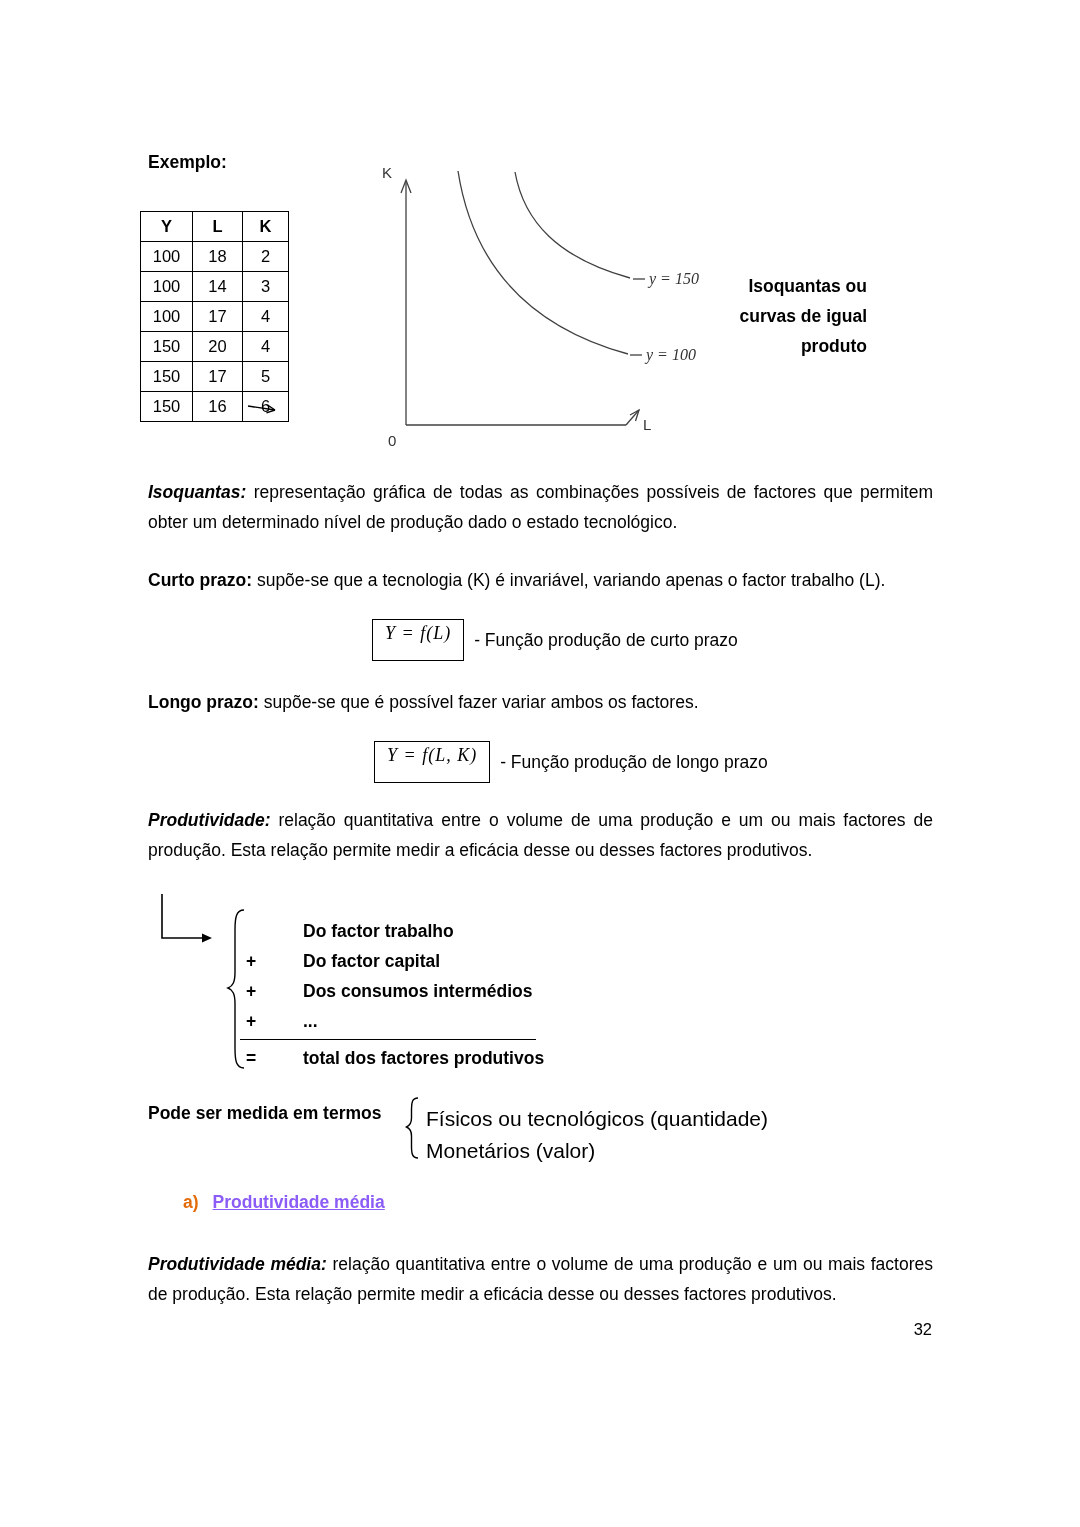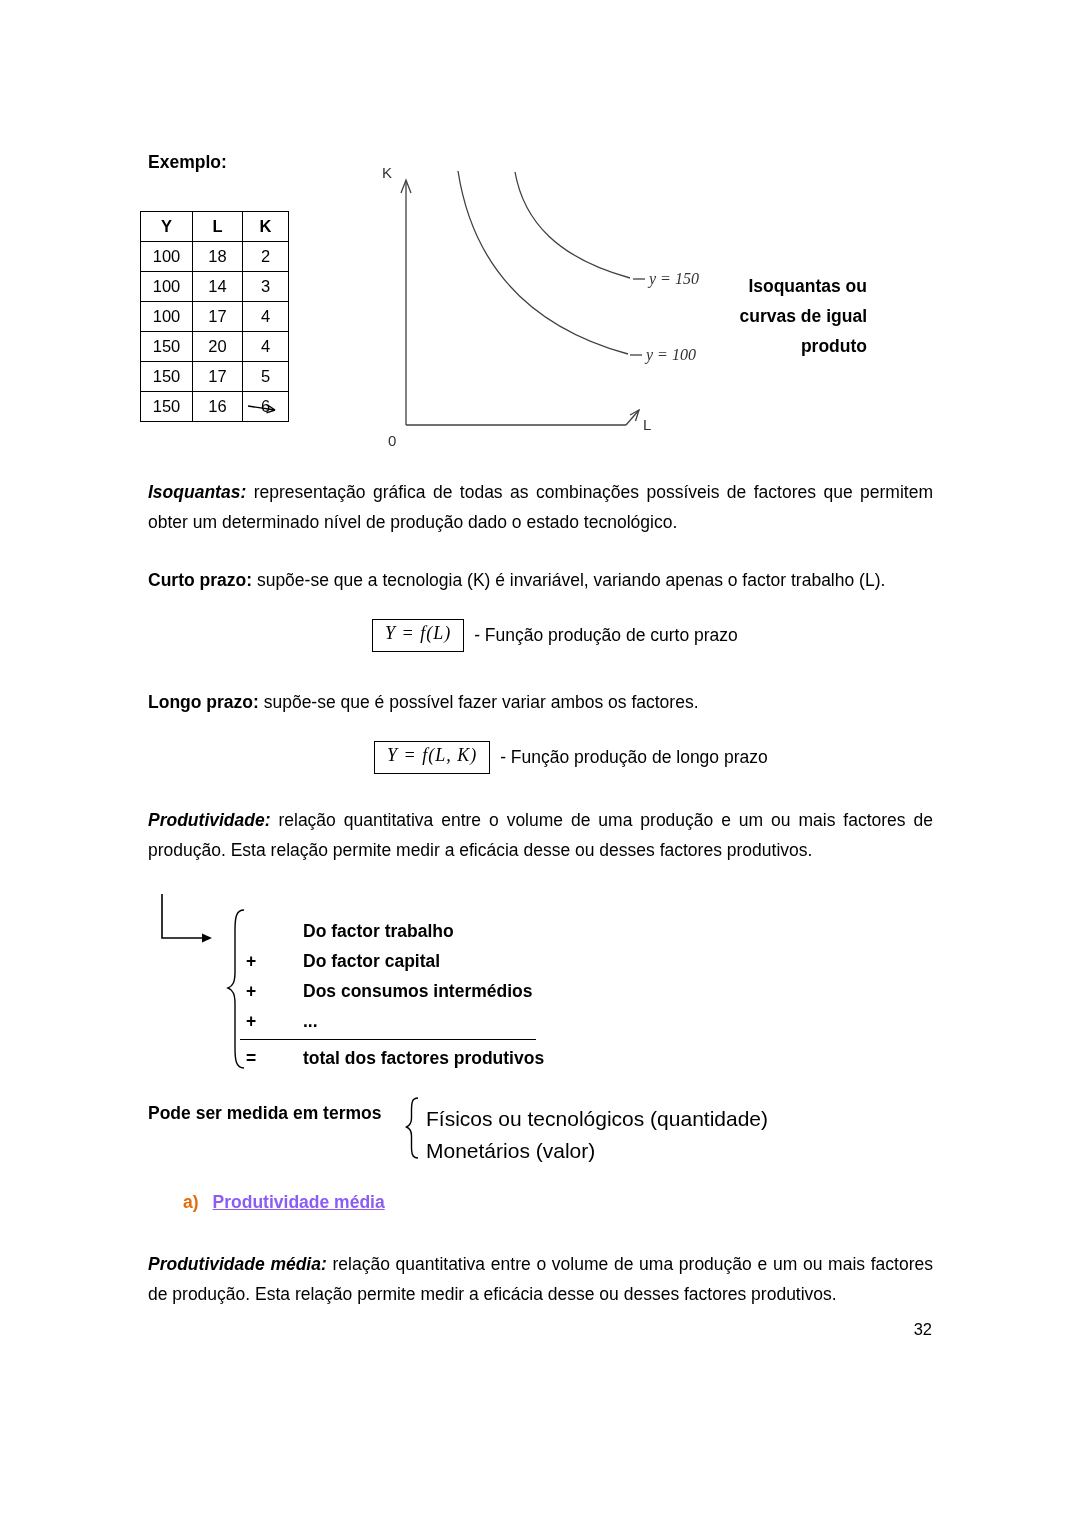--- a/index.html
+++ b/index.html
@@ -35,21 +35,21 @@
   .p-longo { top:687px; }
   .p-produtividade { top:805px; }
   .p-media { top:1249px; }
   .term-bi { font-weight:bold; font-style:italic;margin-top:32px; }
   .term-b { font-weight:bold; }
 
   .formula-row { display:flex; align-items:center; gap:10px; font-size:17.5px; }
   .f-curto { left:372px; top:619px; }
   .f-longo { left:374px; top:741px; }
   .formula-box {
-    border:1.3px solid #000; padding:3px 12px 7px;
+    border:1.3px solid #000; padding:3px 12px 16px;
     font-family:"Liberation Serif", serif; font-style:italic; font-size:18px; letter-spacing:1px;
   }
 
   .flow-arrow { left:154px; top:892px; }
   .flow-arrow path { fill:none; stroke:#000; stroke-width:1.6; }
   .flow-arrow polygon { fill:#000; }
 
   .brace-large { left:226px; top:908px; }
   .brace-small { left:405px; top:1096px; }
   .brace-large path, .brace-small path { fill:none; stroke:#000; stroke-width:1.4; }

